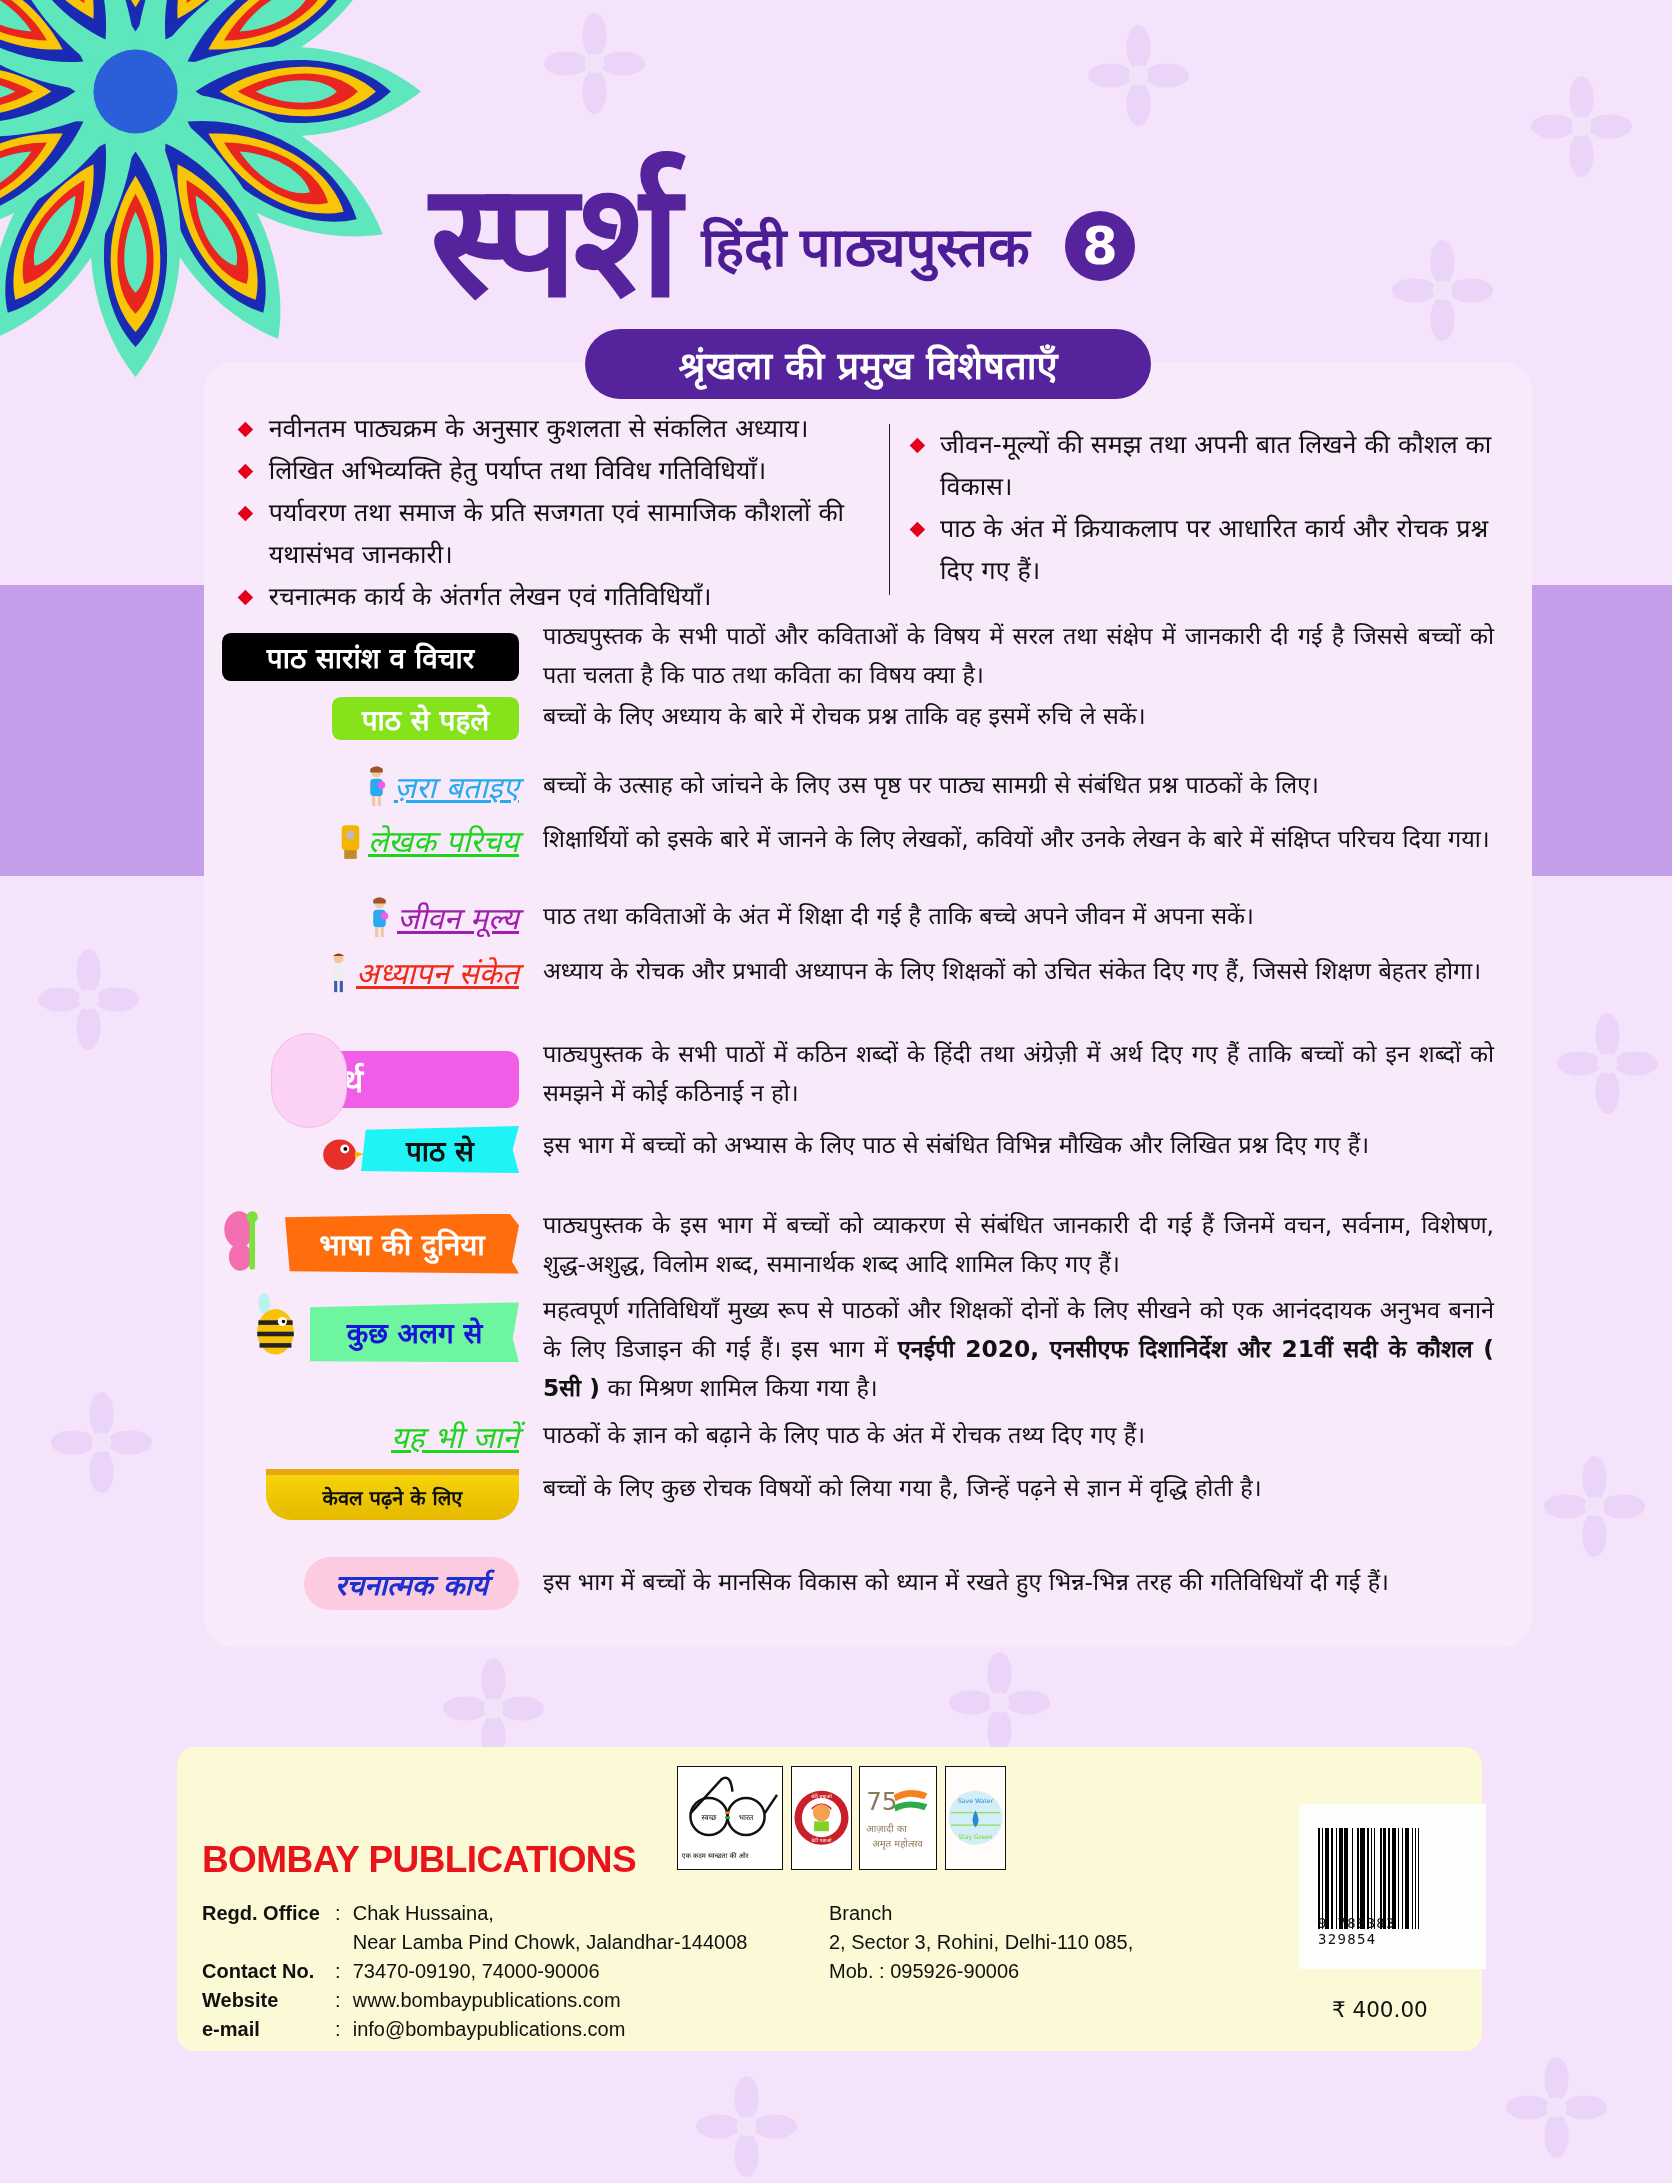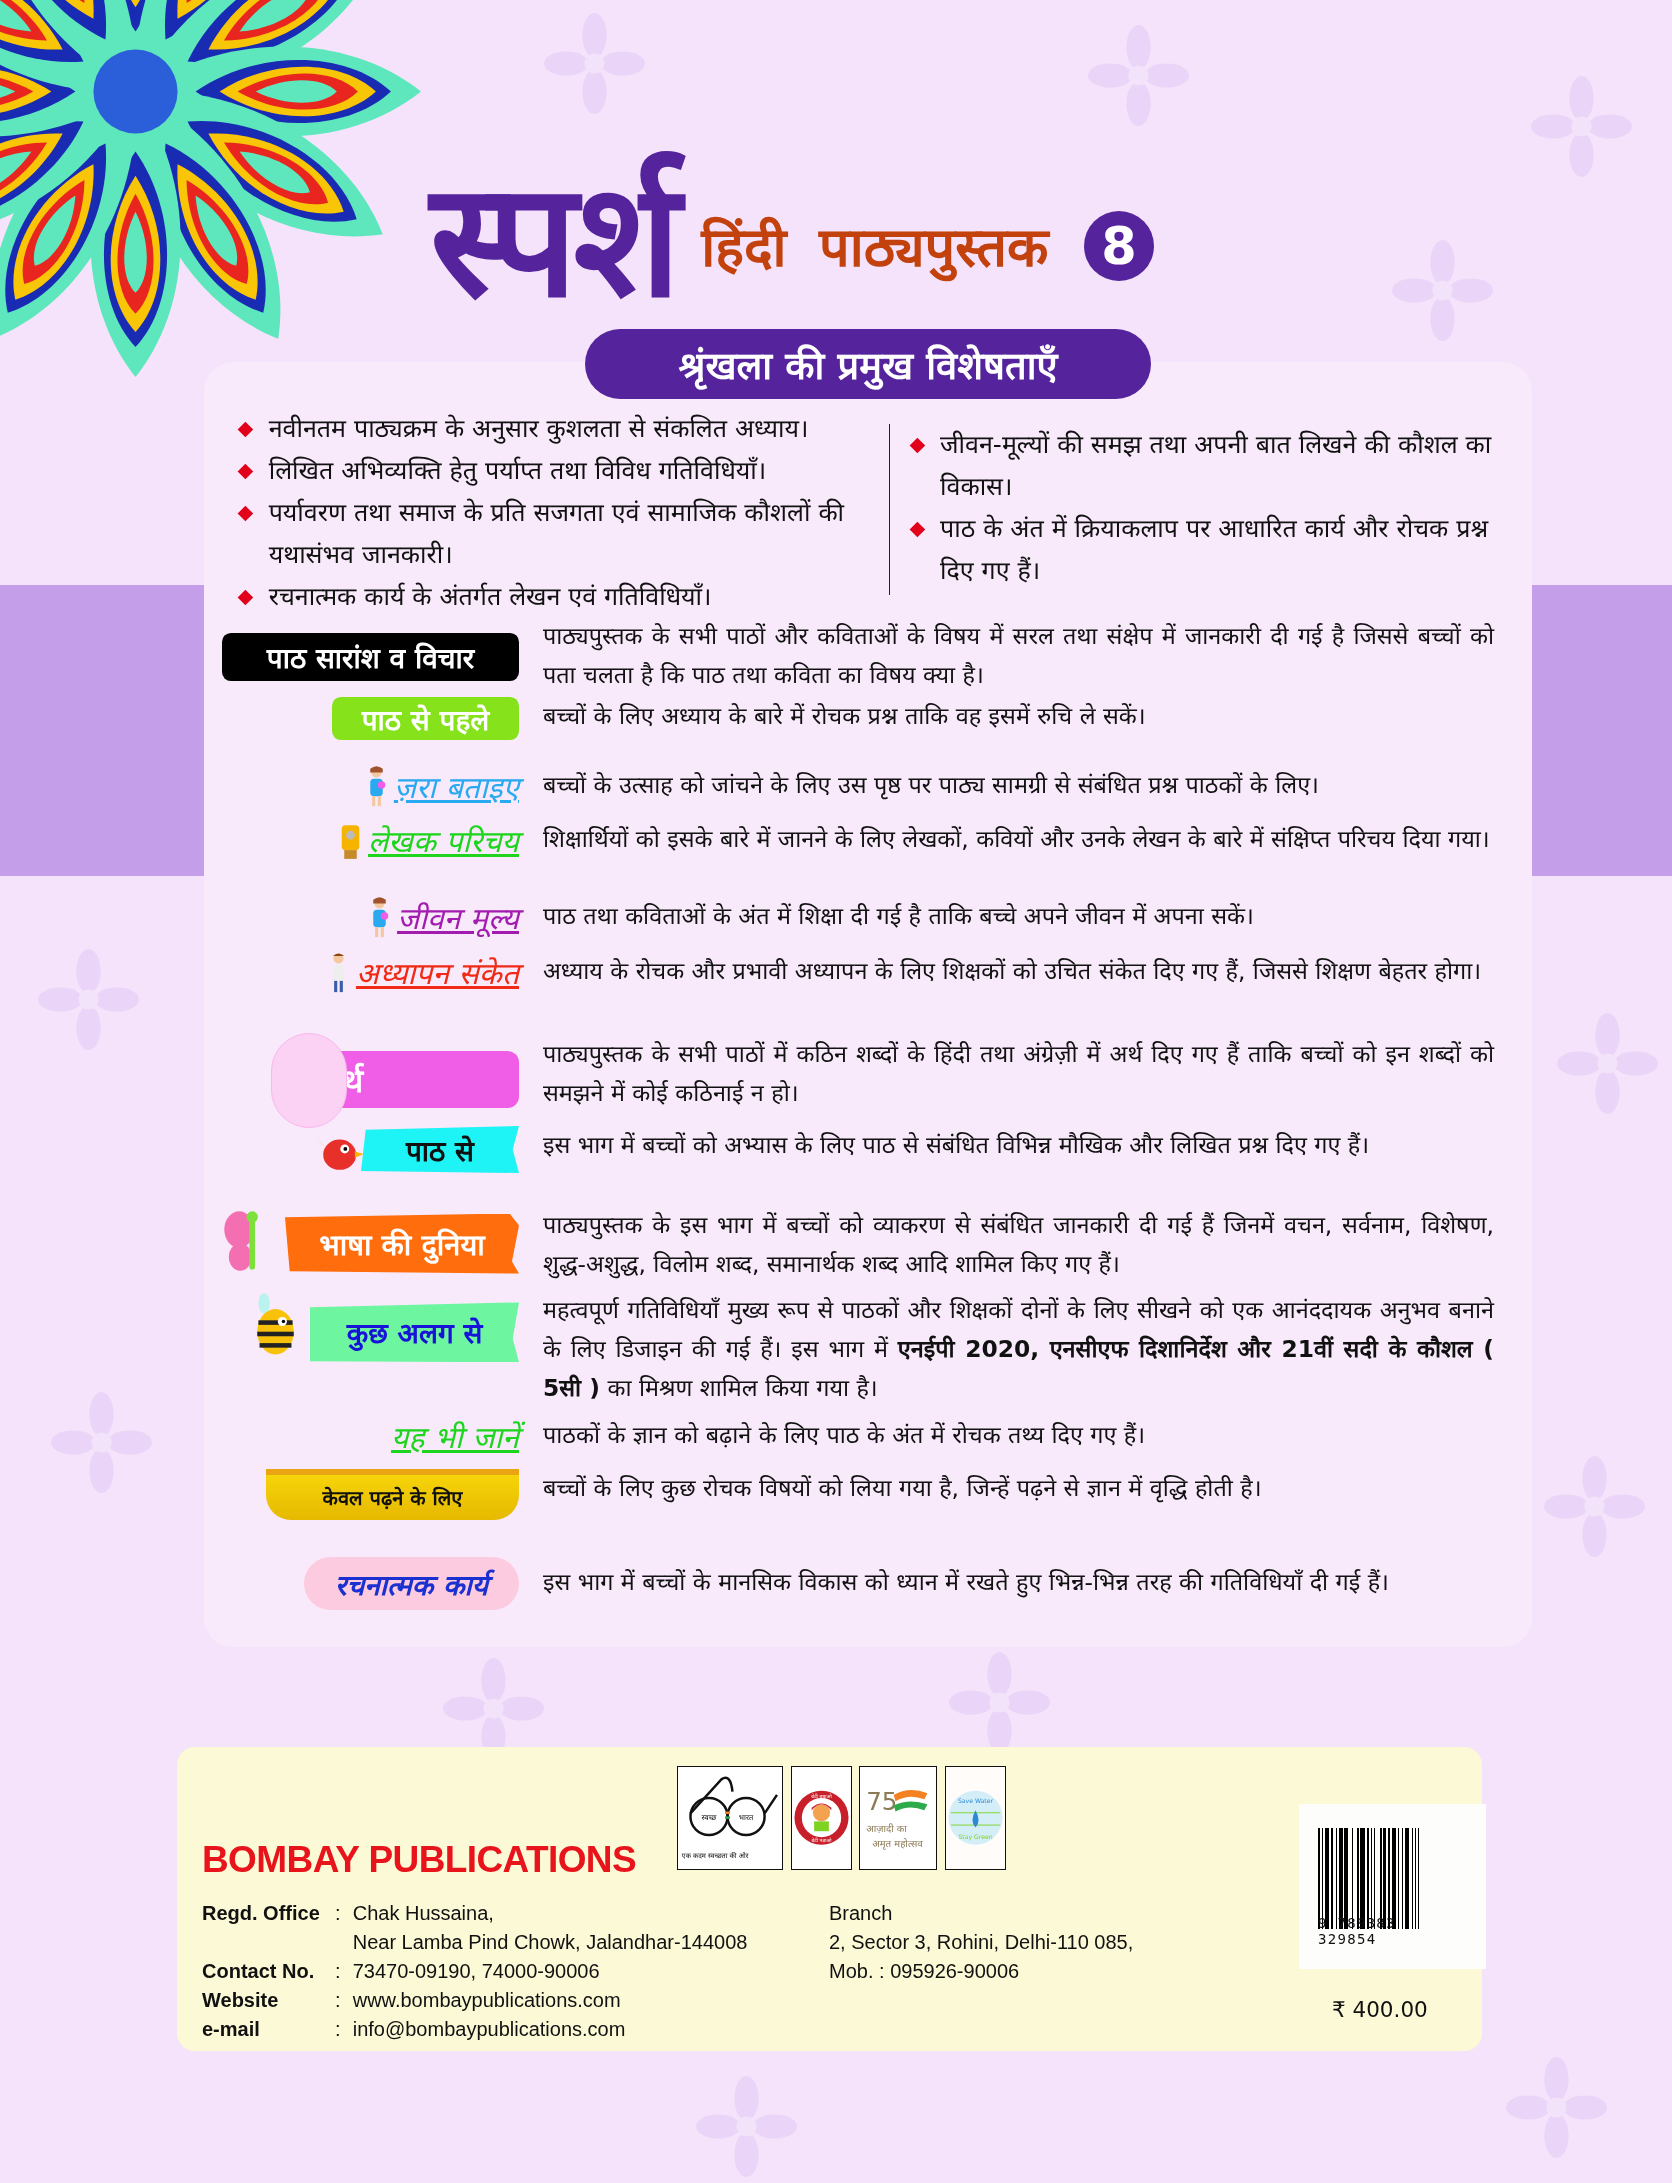--- a/index.html
+++ b/index.html
@@ -17,21 +17,21 @@
   .band { position: absolute; top: 585px; height: 291px; background: #c59eea; }
   .band.left { left: 0; width: 206px; }
   .band.right { right: 0; width: 142px; }
 
   
   .mandala { position: absolute; left: -165px; top: -209px; width: 601px; height: 601px; }
 
   
   .title-row { position: absolute; top: 161px; left: 430px; display: flex; align-items: flex-end; gap: 24px; }
   .title-main { font-family: "DejaVu Serif", serif; font-size: 158px; font-weight: bold; color: #55249c; line-height: 1; letter-spacing: -3.8px; }
-  .title-sub { font-family: Liberation Mono, monospace; font-size: 54px; font-weight: bold; color: #c2410c; padding-bottom: 37px; }
+  .title-sub { font-family: Liberation Serif, serif; font-size: 54px; font-weight: bold; color: #4c1d95; padding-bottom: 37px; }
   .grade-badge { width: 70px; height: 70px; border-radius: 50%; background: #55249c; color: #fff; font-size: 51px; font-weight: bold; display: flex; align-items: center; justify-content: center; margin-bottom: 38px; margin-left: 11.4px; }
 
   
   .card { position: absolute; left: 204px; top: 362px; width: 1328px; height: 1285px; background: #f8eafb; border-radius: 29px; }
   .pill { position: absolute; left: 585px; top: 329px; width: 566px; height: 70px; border-radius: 35px; background: #55249c; color: #fff; font-size: 38px; font-weight: bold; display: flex; align-items: center; justify-content: center; z-index: 3; }
 
   .features { position: absolute; left: 225px; top: 408px; width: 1310px; display: flex; }
   .feat-col { font-size: 25px; line-height: 42px; }
   .feat-col.left { width: 664px; padding-left: 6.3px; }
   .feat-col.right { width: 639px; border-left: 1.9px solid #222; padding-left: 12.7px; height: 171px; margin-top: 16px; }

